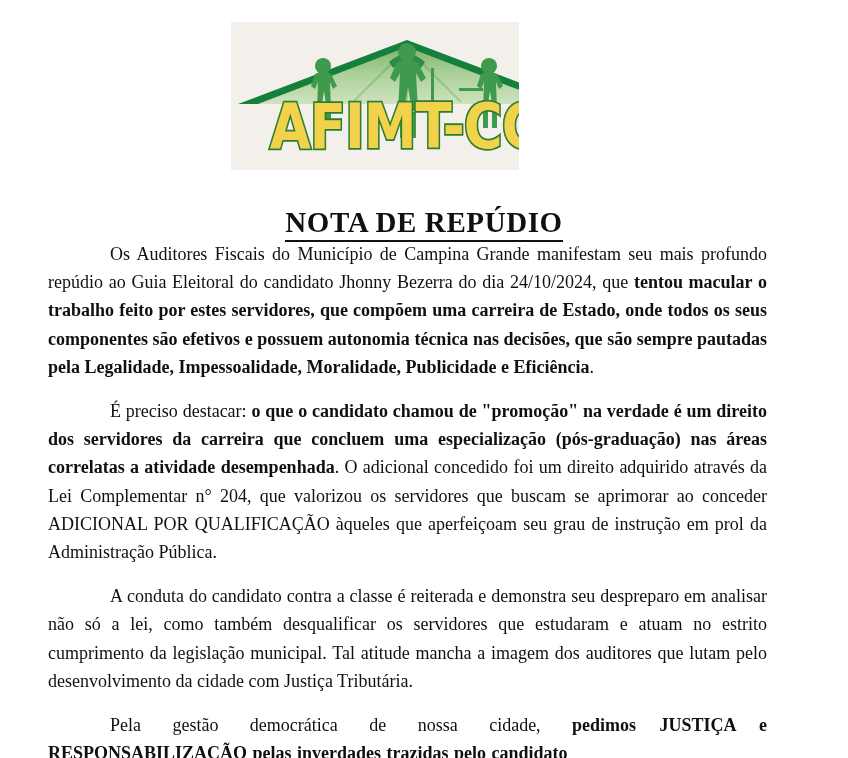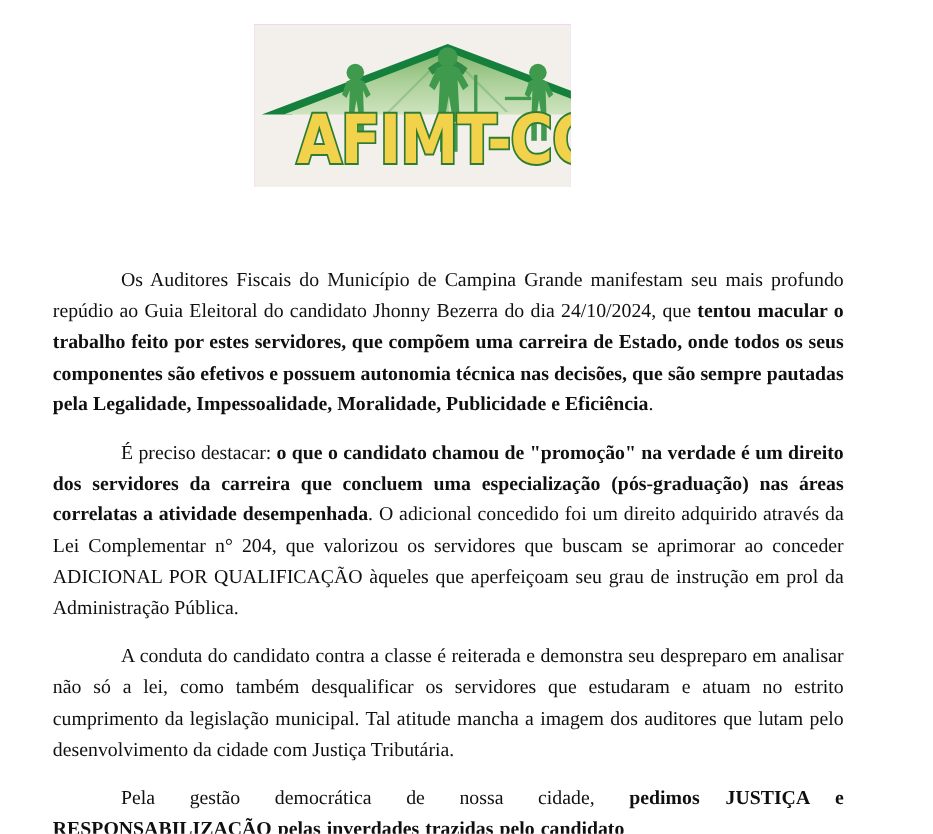--- a/index.html
+++ b/index.html
@@ -143,20 +143,23 @@
         <path d="M250 52 q8 -5 16 0 l6 12 -4 3 -3 -7 1 28 -4 0 -3 -19 -3 19 -4 0 1 -28 -3 7 -4 -3 z"></path>
         <rect x="252" y="84" width="5" height="22"></rect>
         <rect x="261" y="84" width="5" height="22"></rect>
         <rect x="228" y="66" width="24" height="3"></rect>
       </g>
 
       <text x="176" y="128" text-anchor="middle" font-family="'DejaVu Sans','Liberation Sans',sans-serif" font-size="52" font-weight="bold" letter-spacing="-1" fill="#f2d24b" stroke="#2e7d32" stroke-width="3" paint-order="stroke fill" transform="scale(1.02,1.18) translate(-3.4,-21)">AFIMT-CG</text>
     </svg>
   </div>
 
+  <h1 class="doc-title">
+    <span class="ttl-inner">NOTA DE REPÚDIO</span>
+  </h1>
 
   <div class="body-area">
     <p class="para"><span>Os Auditores Fiscais do Município de Campina Grande manifestam seu mais profundo repúdio ao Guia Eleitoral do candidato Jhonny Bezerra do dia 24/10/2024, que </span><b>tentou macular o trabalho feito por estes servidores, que compõem uma carreira de Estado, onde todos os seus componentes são efetivos e possuem autonomia técnica nas decisões, que são sempre pautadas pela Legalidade, Impessoalidade, Moralidade, Publicidade e Eficiência</b><span>.</span></p>
     <p class="para"><span>É preciso destacar: </span><b>o que o candidato chamou de "promoção" na verdade é um direito dos servidores da carreira que concluem uma especialização (pós-graduação) nas áreas correlatas a atividade desempenhada</b><span>. O adicional concedido foi um direito adquirido através da Lei Complementar n° 204, que valorizou os servidores que buscam se aprimorar ao conceder ADICIONAL POR QUALIFICAÇÃO àqueles que aperfeiçoam seu grau de instrução em prol da Administração Pública.</span></p>
     <p class="para"><span>A conduta do candidato contra a classe é reiterada e demonstra seu despreparo em analisar não só a lei, como também desqualificar os servidores que estudaram e atuam no estrito cumprimento da legislação municipal. Tal atitude mancha a imagem dos auditores que lutam pelo desenvolvimento da cidade com Justiça Tributária.</span></p>
     <p class="para loose"><span>Pela gestão democrática de nossa cidade, </span><b>pedimos JUSTIÇA e RESPONSABILIZAÇÃO pelas inverdades trazidas pelo candidato</b></p>
   </div>
 
 
 </div>

